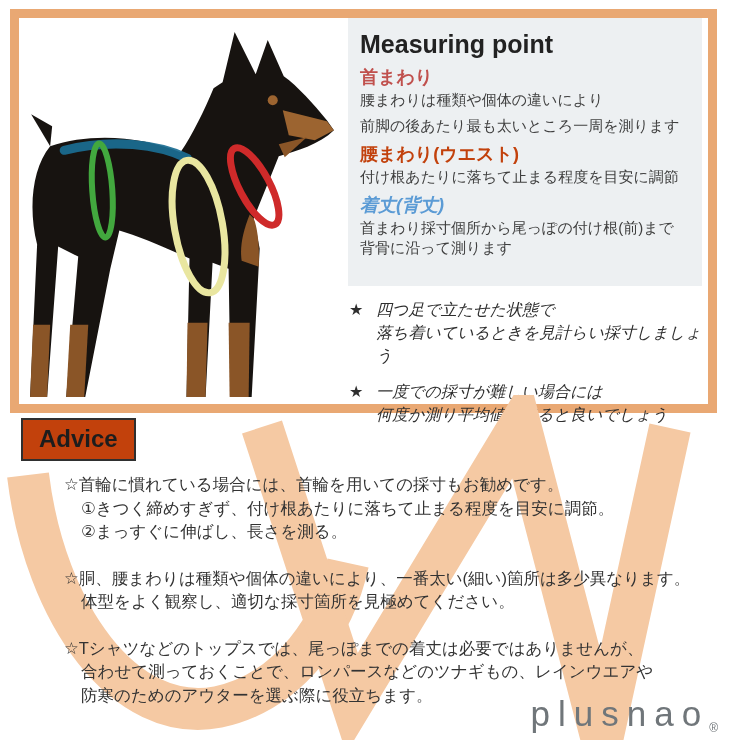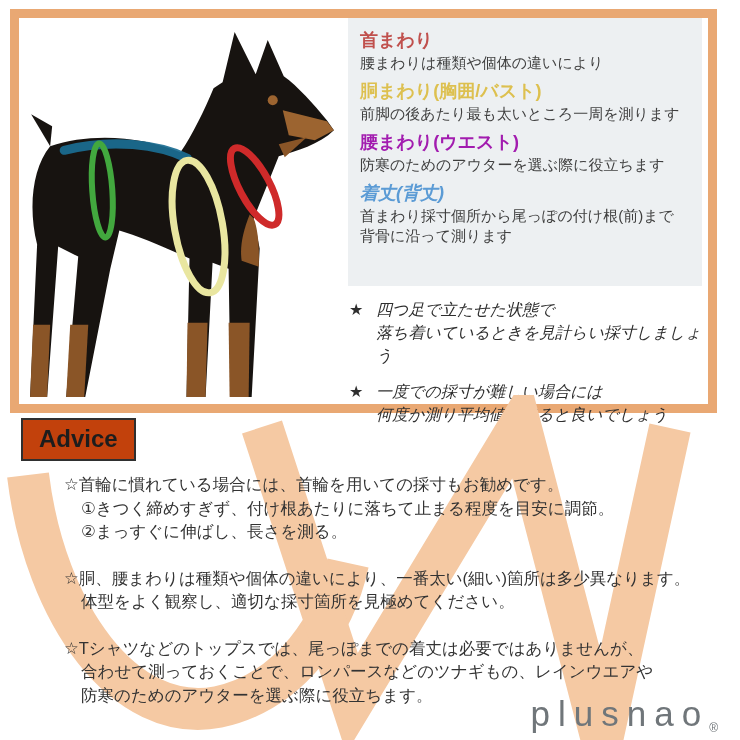--- a/index.html
+++ b/index.html
@@ -16,21 +16,21 @@
   .dog-area{position:absolute;left:0;top:0;width:333px;height:386px;background:#ffffff;}
   .info-panel{
     position:absolute;right:6px;top:0;width:354px;height:268px;
     background:#edf0f2;padding:10px 0 0 12px;box-sizing:border-box;
   }
   .mp-title{font-size:25px;font-weight:bold;color:#222;margin:2px 0 6px 0;letter-spacing:0;}
   .mp-item{margin-bottom:6px;}
   .mp-label{font-size:18px;font-weight:bold;line-height:25px;}
   .mp-label.c-red{color:#c0504d;}
   .mp-label.c-yellow{color:#ddc04f;}
-  .mp-label.c-green{color:#a21caf;}
+  .mp-label.c-green{color:#c2410c;}
   .mp-label.c-blue{color:#5b9bd5;font-style:italic;}
   .mp-desc{font-size:15px;line-height:20px;color:#3f3f3f;}
   .notes{position:absolute;left:330px;top:280px;width:365px;}
   .note{margin-bottom:13px;font-size:16px;line-height:23px;color:#2e2e2e;font-style:italic;}
   .note .star{display:inline-block;width:27px;}
   .note .l2{padding-left:27px;}
   
   .advice-box{
     position:absolute;left:21px;top:418px;padding:5px 16px 6px 16px;
     border:2px solid #2f2f2f;background:#c2410c;
@@ -87,34 +87,34 @@
       <polygon points="13,306 30,306 27,378 10,378" fill="#8a5527"></polygon>
 
       <path d="M44 132 C 92 120, 138 126, 167 140" fill="none" stroke="#1b6e93" stroke-width="9" stroke-linecap="round" opacity="0.92"></path>
       <ellipse cx="234" cy="168" rx="15" ry="43" fill="none" stroke="#cf2a2a" stroke-width="7" transform="rotate(-28 234 168)"></ellipse>
       <ellipse cx="178" cy="208" rx="24" ry="67" fill="none" stroke="#e9e6a0" stroke-width="7" transform="rotate(-10 178 208)"></ellipse>
       <ellipse cx="82" cy="172" rx="10" ry="47" fill="none" stroke="#42a83e" stroke-width="6" transform="rotate(-4 82 172)"></ellipse>
     </svg>
   </div>
 
   <div class="info-panel">
+    <div class="mp-title">Measuring point</div>
 
     <div class="mp-item">
       <div class="mp-label c-red">首まわり</div>
       <div class="mp-desc">腰まわりは種類や個体の違いにより</div>
     </div>
 
     <div class="mp-item">
-      <div class="mp-label c-yellow">胴まわり(胸囲/バスト)</div>
       <div class="mp-desc">前脚の後あたり最も太いところ一周を測ります</div>
     </div>
 
     <div class="mp-item">
       <div class="mp-label c-green">腰まわり(ウエスト)</div>
-      <div class="mp-desc">防寒のためのアウターを選ぶ際に役立ちます</div>
+      <div class="mp-desc">付け根あたりに落ちて止まる程度を目安に調節</div>
     </div>
 
     <div class="mp-item">
       <div class="mp-label c-blue">着丈(背丈)</div>
       <div class="mp-desc">首まわり採寸個所から尾っぽの付け根(前)まで</div>
       <div class="mp-desc">背骨に沿って測ります</div>
     </div>
   </div>
 
   <div class="notes">

